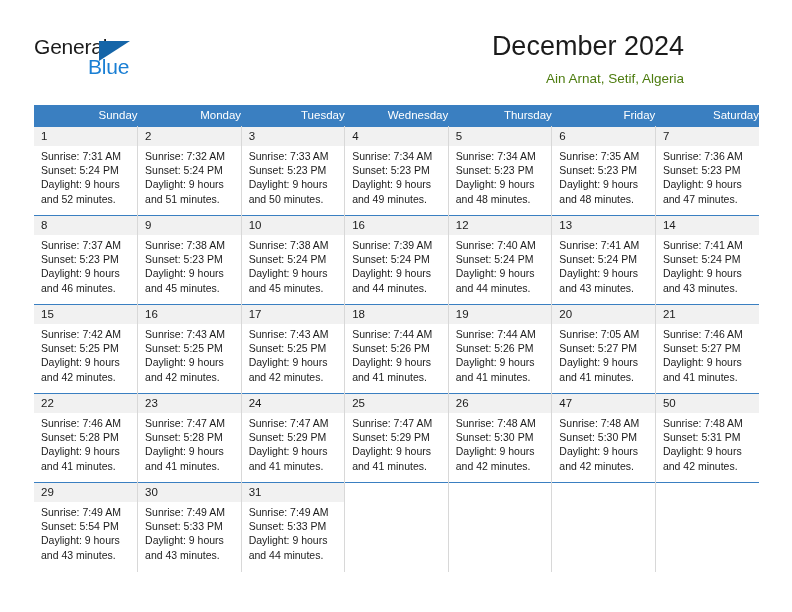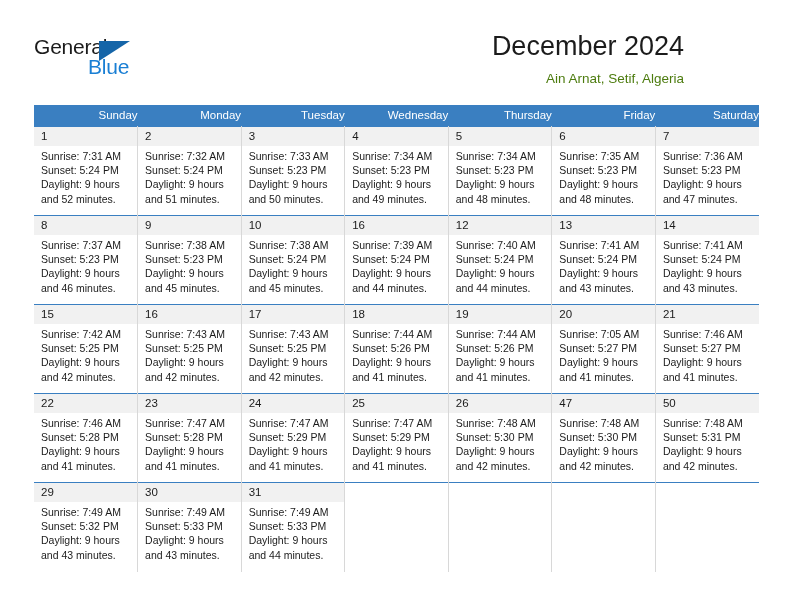--- a/index.html
+++ b/index.html
@@ -519,21 +519,21 @@
             </div>
           </td>
       </tr>
 
       <tr>
         <td>
             <div class="cell-inner">
               <div class="daynum-band">29</div>
               <div class="cell-lines">
                 <div>Sunrise: 7:49 AM</div>
-                <div>Sunset: 5:32 PM</div>
+                <div>Sunset: 5:54 PM</div>
                 <div>Daylight: 9 hours</div>
                 <div>and 43 minutes.</div>
               </div>
             </div>
           </td>
         <td>
             <div class="cell-inner">
               <div class="daynum-band">30</div>
               <div class="cell-lines">
                 <div>Sunrise: 7:49 AM</div>

